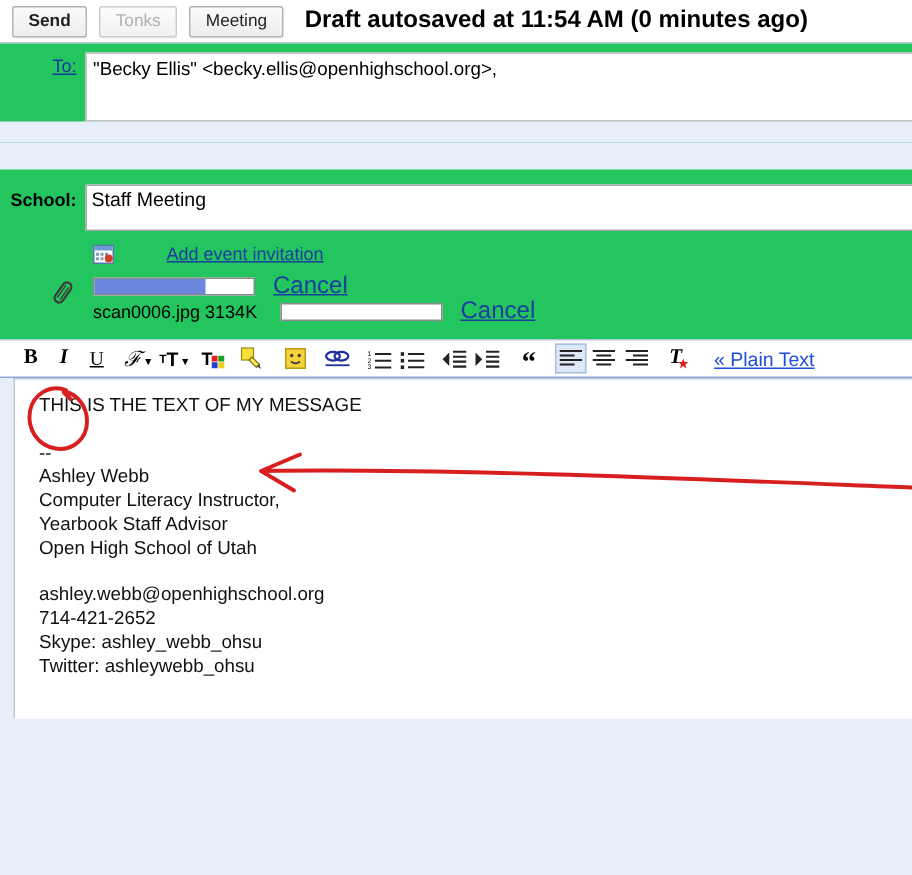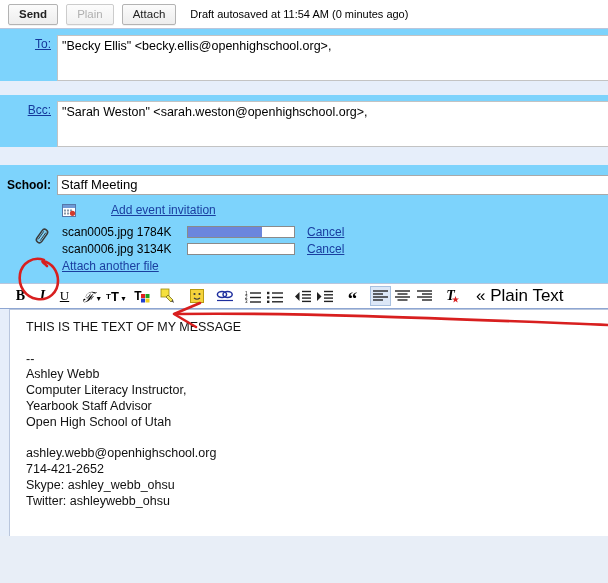--- a/index.html
+++ b/index.html
@@ -43,29 +43,30 @@
   }
   .btn.disabled {
     color: #b0b0b0;
     border-color: #cccccc;
     background: linear-gradient(to bottom, #fcfcfc 0%, #f1f1f1 100%);
     font-weight: normal;
     cursor: default;
   }
   .btn.discard { font-weight: normal; }
   .autosave-text {
-    font-size: 11px;
+    font-size: 16px;
     color: #000;
     margin-left: 6px;
     white-space: nowrap;
+    font-weight: bold;
   }
 
   
   .compose-head {
-    background: #7dd3fc;
+    background: #22c55e;
     padding: 0;
   }
   .field-row {
     display: flex;
     align-items: flex-start;
     padding: 6px 0 0 0;
   }
   .field-label {
     width: 57px;
     text-align: right;
@@ -107,21 +108,21 @@
     background: #e6eefa;
   }
 
   
   .subject-row {
     padding-top: 10px;
     padding-bottom: 2px;
   }
   .subject-input {
     flex: 1 1 auto;
-    height: 20px;
+    height: 31px;
     border: 1px solid #a9a9a9;
     border-right: none;
     background: #fff;
     font-family: "Liberation Sans", sans-serif;
     font-size: 13px;
     padding: 1px 3px;
     box-sizing: border-box;
     outline: none;
   }
 
@@ -173,21 +174,21 @@
   }
   .progress > span {
     display: block;
     height: 100%;
     background: #6b86dd;
   }
   .cancel-link {
     color: #1a3ea0;
     text-decoration: underline;
     cursor: pointer;
-    font-size: 12px;
+    font-size: 16px;
   }
   .attach-more {
     padding-left: 62px;
     padding-top: 2px;
   }
 
   .paperclip {
     position: absolute;
     left: 33px;
     top: 6px;
@@ -225,23 +226,24 @@
   }
   .fmt.gap { margin-right: 7px; }
   .caret {
     font-size: 7px;
     margin-left: 1px;
     position: relative;
     top: 2px;
   }
   .plain-text-link {
     margin-left: 12px;
-    color: #000000;
+    color: #1d4ed8;
+    text-decoration: underline;
     cursor: pointer;
-    font-size: 17px;
+    font-size: 13px;
     white-space: nowrap;
   }
 
   
   .body-wrap {
     background: #e6eefa;
     padding-left: 9px;
     height: 227px;
     box-sizing: border-box;
   }
@@ -269,41 +271,37 @@
     left: 0; top: 0;
     width: 608px; height: 583px;
     z-index: 50;
   }
 </style>
 </head>
 <body>
 
 <div class="toolbar-top">
   <button class="btn">Send</button>
-  <button class="btn disabled">Plain</button>
-  <button class="btn discard">Attach</button>
+  <button class="btn disabled">Tonks</button>
+  <button class="btn discard">Meeting</button>
   <span class="autosave-text">Draft autosaved at 11:54 AM (0 minutes ago)</span>
 </div>
 
 <div class="compose-head">
 
   <div class="field-row">
     <div class="field-label">To:</div>
     <div class="field-input" contenteditable="true" spellcheck="false" style="">"Becky Ellis" &lt;becky.ellis@openhighschool.org&gt;,</div>
   </div>
 
   <div class="row-sep"></div>
 
 
   <div class="row-sep"></div>
 
-  <div class="field-row">
-    <div class="field-label">Bcc:</div>
-    <div class="field-input" contenteditable="true" spellcheck="false" style="">"Sarah Weston" &lt;sarah.weston@openhighschool.org&gt;,</div>
-  </div>
 
   <div style="height:18px;background:#e6eefa;"></div>
 
   <div class="field-row subject-row">
     <div class="field-label subject">School:</div>
     <div class="subject-input" contenteditable="true" spellcheck="false" style="">Staff Meeting</div>
   </div>
 
   <div class="event-row">
     <span class="cal-icon">
@@ -327,38 +325,34 @@
       <svg width="18" height="18" viewBox="0 0 18 18">
         <g transform="rotate(35 9 9)">
           <rect x="6" y="1.5" width="6" height="15" rx="3" fill="none" stroke="#3b3b3b" stroke-width="1.5"></rect>
           <line x1="7.8" y1="4" x2="7.8" y2="14" stroke="#3b3b3b" stroke-width="0.9"></line>
           <line x1="10.2" y1="4" x2="10.2" y2="14" stroke="#3b3b3b" stroke-width="0.9"></line>
         </g>
       </svg>
     </span>
 
     <div class="attach-row">
-      <span class="attach-name">scan0005.jpg 1784K</span>
       <span class="progress">
         <span style="width:70%"></span>
       </span>
       <span class="cancel-link">Cancel</span>
     </div>
 
     <div class="attach-row">
       <span class="attach-name">scan0006.jpg 3134K</span>
       <span class="progress">
         <span style="width:0%"></span>
       </span>
       <span class="cancel-link">Cancel</span>
     </div>
 
-    <div class="attach-more">
-      <span class="link">Attach another file</span>
-    </div>
   </div>
 
   <div style="height:6px;"></div>
 </div>
 
 <div class="format-bar">
 
   <span class="fmt">
       <b style="font-family:'Liberation Serif',serif;font-size:14px;">B</b>
     </span>

